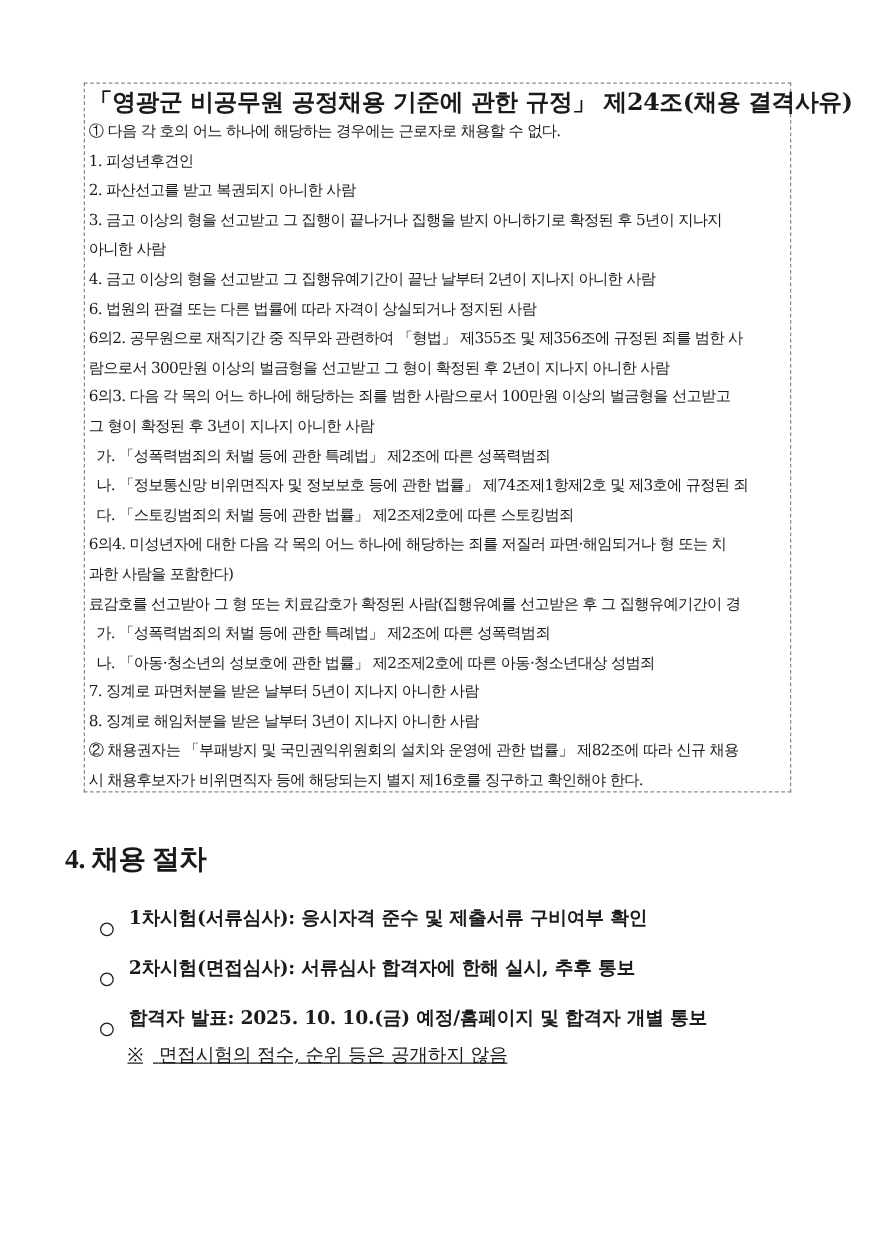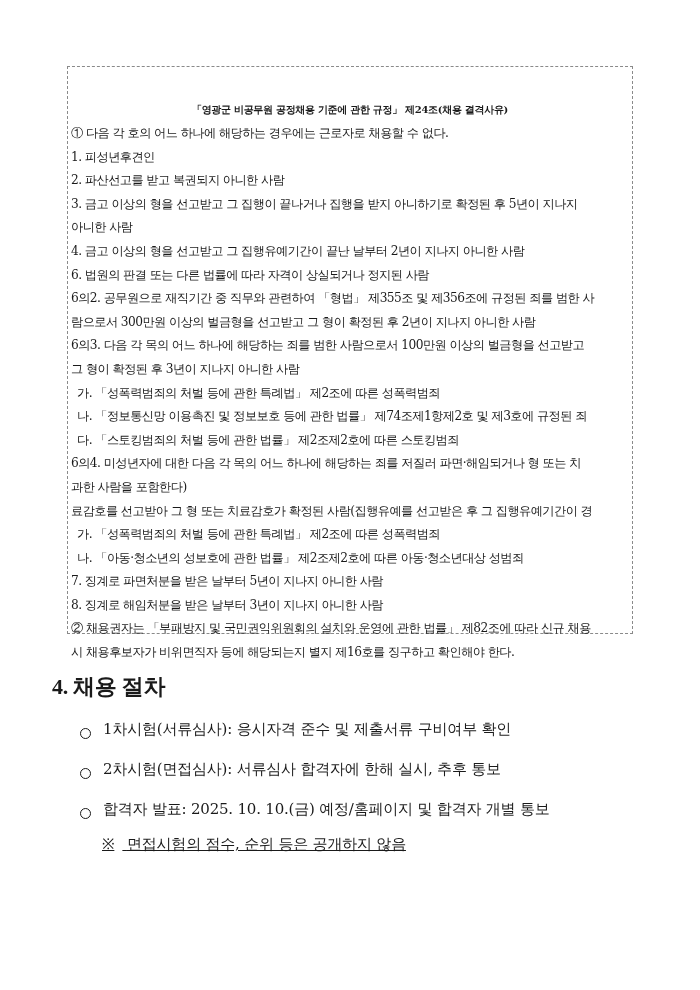--- a/index.html
+++ b/index.html
@@ -20,27 +20,26 @@
       left: 67px;
       top: 66px;
       width: 566px;
       height: 568px;
       border: 1px dashed #8a8a8a;
       box-sizing: border-box;
       padding: 3px 3px 0 3px;
     }
     .law-title {
       text-align: center;
-      font-size: 10px;
+      font-size: 19px;
       font-weight: bold;
       height: 24px;
       line-height: 24px;
       letter-spacing: -0.3px;
       white-space: nowrap;
-      margin-top: 28px;
     }
     .law-line {
       font-size: 12.2px;
       line-height: 23.6px;
       height: 23.6px;
       white-space: nowrap;
       letter-spacing: -0.55px;
       overflow: hidden;
     }
     .law-line.indent {
@@ -62,21 +61,22 @@
       top: 709px;
       width: 560px;
     }
     .proc-item {
       height: 40px;
       line-height: 30px;
       font-size: 15px;
       white-space: nowrap;
       letter-spacing: -0.2px;
       display: flex;
-      align-items: center;
+      align-items: flex-end;
+      font-weight: bold;
     }
     .proc-bullet {
       display: inline-block;
       width: 11px;
       height: 11px;
       border: 1.6px solid #1a1a1a;
       border-radius: 50%;
       margin-top: 8px;
       margin-right: 12px;
       box-sizing: border-box;
@@ -105,21 +105,21 @@
   <div class="law-line">2. 파산선고를 받고 복권되지 아니한 사람</div>
   <div class="law-line">3. 금고 이상의 형을 선고받고 그 집행이 끝나거나 집행을 받지 아니하기로 확정된 후 5년이 지나지</div>
   <div class="law-line">아니한 사람</div>
   <div class="law-line">4. 금고 이상의 형을 선고받고 그 집행유예기간이 끝난 날부터 2년이 지나지 아니한 사람</div>
   <div class="law-line">6. 법원의 판결 또는 다른 법률에 따라 자격이 상실되거나 정지된 사람</div>
   <div class="law-line">6의2. 공무원으로 재직기간 중 직무와 관련하여 「형법」 제355조 및 제356조에 규정된 죄를 범한 사</div>
   <div class="law-line">람으로서 300만원 이상의 벌금형을 선고받고 그 형이 확정된 후 2년이 지나지 아니한 사람</div>
   <div class="law-line">6의3. 다음 각 목의 어느 하나에 해당하는 죄를 범한 사람으로서 100만원 이상의 벌금형을 선고받고</div>
   <div class="law-line">그 형이 확정된 후 3년이 지나지 아니한 사람</div>
   <div class="law-line indent">가. 「성폭력범죄의 처벌 등에 관한 특례법」 제2조에 따른 성폭력범죄</div>
-  <div class="law-line indent">나. 「정보통신망 이용촉진 및 정보보호 등에 관한 법률」 제74조제1항제2호 및 제3호에 규정된 죄</div>
+  <div class="law-line indent">나. 「정보통신망 비위면직자 및 정보보호 등에 관한 법률」 제74조제1항제2호 및 제3호에 규정된 죄</div>
   <div class="law-line indent">다. 「스토킹범죄의 처벌 등에 관한 법률」 제2조제2호에 따른 스토킹범죄</div>
   <div class="law-line">6의4. 미성년자에 대한 다음 각 목의 어느 하나에 해당하는 죄를 저질러 파면·해임되거나 형 또는 치</div>
   <div class="law-line">과한 사람을 포함한다)</div>
   <div class="law-line">료감호를 선고받아 그 형 또는 치료감호가 확정된 사람(집행유예를 선고받은 후 그 집행유예기간이 경</div>
   <div class="law-line indent">가. 「성폭력범죄의 처벌 등에 관한 특례법」 제2조에 따른 성폭력범죄</div>
   <div class="law-line indent">나. 「아동·청소년의 성보호에 관한 법률」 제2조제2호에 따른 아동·청소년대상 성범죄</div>
   <div class="law-line">7. 징계로 파면처분을 받은 날부터 5년이 지나지 아니한 사람</div>
   <div class="law-line">8. 징계로 해임처분을 받은 날부터 3년이 지나지 아니한 사람</div>
   <div class="law-line">② 채용권자는 「부패방지 및 국민권익위원회의 설치와 운영에 관한 법률」 제82조에 따라 신규 채용</div>
   <div class="law-line">시 채용후보자가 비위면직자 등에 해당되는지 별지 제16호를 징구하고 확인해야 한다.</div>

